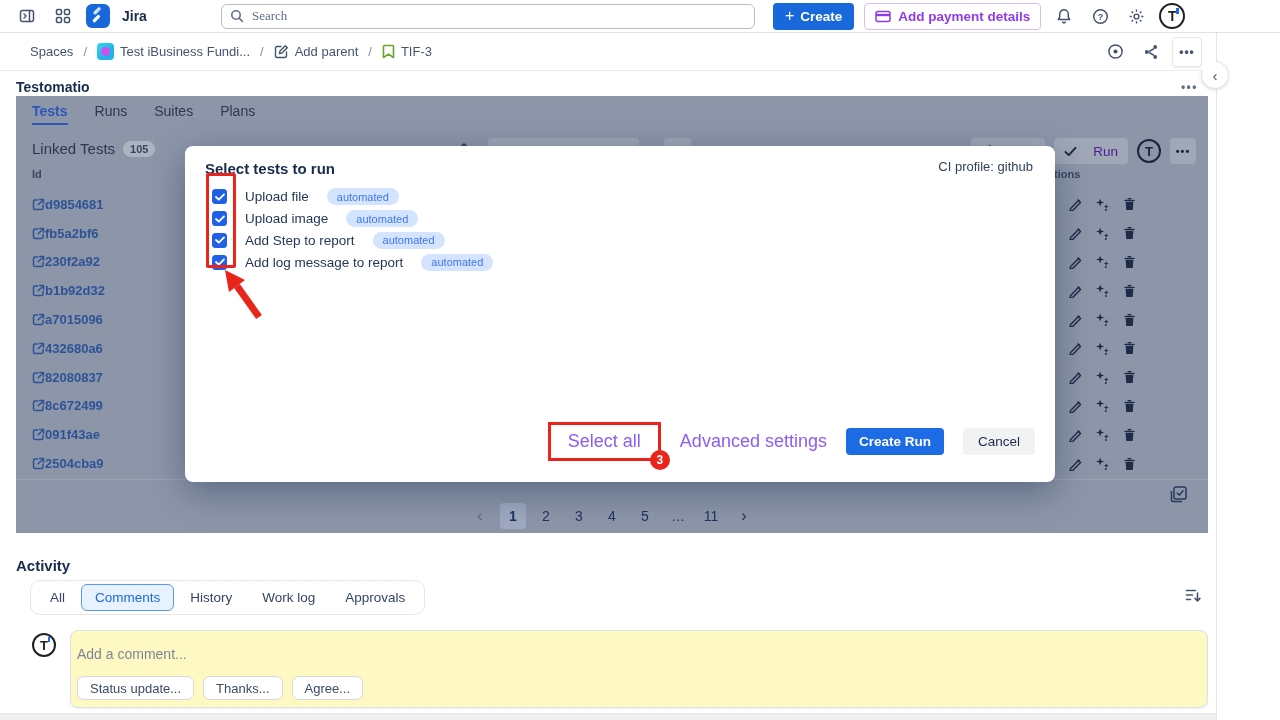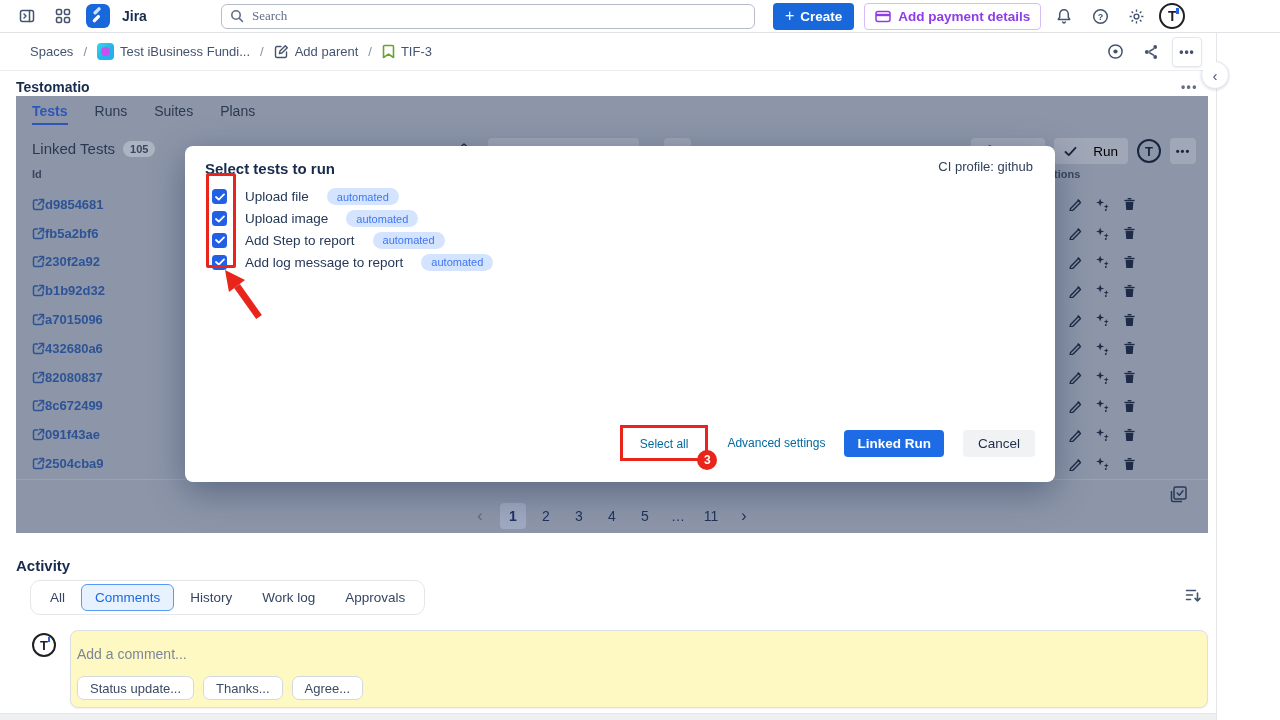--- a/index.html
+++ b/index.html
@@ -73,21 +73,21 @@
     border-radius:9px; padding:2px 7px; }
   .tb-home { position:absolute; left:440px; top:4px; color:#242f49; cursor:pointer; }
   .tb-dd { position:absolute; left:472px; top:0; height:27px; display:flex; align-items:center; gap:8px;
     background:rgba(255,255,255,.15); border-radius:4px; padding:0 10px; font-size:13px; font-weight:500;
     color:#1e2a44; cursor:pointer; }
   .tb-sort { position:absolute; left:648px; top:0; width:27px; height:27px; border-radius:4px;
     background:rgba(255,255,255,.15); display:flex; align-items:center; justify-content:center; cursor:pointer; }
   .tb-right { position:absolute; right:12px; top:0; display:flex; align-items:center; gap:9px; }
   .p-btn { height:26px; display:flex; align-items:center; gap:16px; padding:0 10px;
     background:rgba(255,255,255,.17); border-radius:4px; font-size:13.5px; font-weight:500;
-    color:#000000; cursor:pointer; }
+    color:#4c1d95; cursor:pointer; }
   .p-logo { width:24px; height:24px; border-radius:50%; border:2px solid #19253f; background:transparent;
     display:flex; align-items:center; justify-content:center; font-weight:bold; font-size:13px; color:#19253f; cursor:pointer; }
   .p-more { width:26px; height:26px; border-radius:4px; background:rgba(255,255,255,.17);
     display:flex; align-items:center; justify-content:center; color:#19253f; font-weight:bold;
     letter-spacing:1px; font-size:11px; cursor:pointer; }
   .p-heads { position:absolute; left:0; top:72px; width:100%; display:flex; justify-content:space-between;
     padding:0 72px 0 16px; }
   .p-colhead { font-size:11px; font-weight:bold; color:#39465f; }
   .p-heads .right { width:96px; }
   .p-rows { position:absolute; left:0; top:94px; width:100%; }
@@ -114,21 +114,21 @@
   .m-rows { margin-top:9px; }
   .m-row { height:21.8px; display:flex; align-items:center; gap:18px; padding-left:7px; cursor:pointer; }
   .cb { width:15px; height:15px; background:#2160e6; border-radius:3.5px; display:flex;
     align-items:center; justify-content:center; flex:0 0 auto; }
   .m-name { font-size:13.5px; color:#243757; }
   .m-badge { font-size:11px; color:#3e77f2; background:#d5e4fe; border-radius:9px; padding:2.5px 10px; }
   .anno-rect { position:absolute; left:21px; top:27px; width:30px; height:95px;
     border:3px solid #e8241b; border-radius:2px; pointer-events:none; }
   .anno-arrow { position:absolute; left:32px; top:121px; pointer-events:none; }
   .m-footer { position:absolute; right:20px; bottom:21px; display:flex; align-items:center; gap:19px; }
-  .m-link { font-size:12px; color:#0369a1; text-decoration:none; cursor:pointer; }
+  .m-link { font-size:18px; color:#8b5cf6; text-decoration:none; cursor:pointer; }
   .selall-box { position:relative; border:3px solid #e8241b; padding:6px 17px; }
   .anno-badge { position:absolute; right:-12px; bottom:-12px; width:20px; height:20px; border-radius:50%;
     background:#e8241b; color:#fff; font-size:12px; font-weight:bold; display:flex; align-items:center;
     justify-content:center; }
   .btn-primary { height:27px; padding:0 13px; background:#1d6ce5; color:#fff; border:none; border-radius:4px;
     font-size:13.5px; font-weight:bold; cursor:pointer; font-family:inherit; }
   .btn-subtle { height:27px; padding:0 15px; background:#f1f2f4; color:#1e2b4a; border:none; border-radius:4px;
     font-size:13.5px; font-weight:500; cursor:pointer; font-family:inherit; }
 
   
@@ -809,21 +809,21 @@
         <line x1="20" y1="19" x2="42" y2="50" stroke="#e8241b" stroke-width="7"></line>
         <polygon points="8,3 28,13 12,25" fill="#e8241b"></polygon>
       </svg>
 
     <div class="m-footer">
       <span class="selall-box">
         <a class="m-link">Select all</a>
         <span class="anno-badge">3</span>
       </span>
       <a class="m-link">Advanced settings</a>
-      <button class="btn-primary">Linked Run</button>
+      <button class="btn-primary">Create Run</button>
       <button class="btn-subtle">Cancel</button>
     </div>
   </div>
 
   <div class="activity-head">Activity</div>
   <div class="a-tabs">
     <span class="a-tab">All</span>
     <span class="a-tab active">Comments</span>
     <span class="a-tab">History</span>
     <span class="a-tab">Work log</span>

